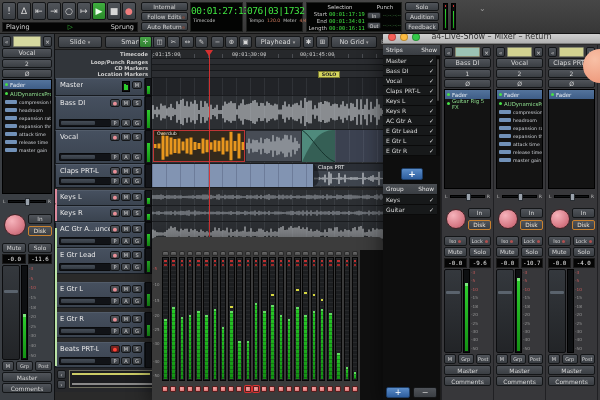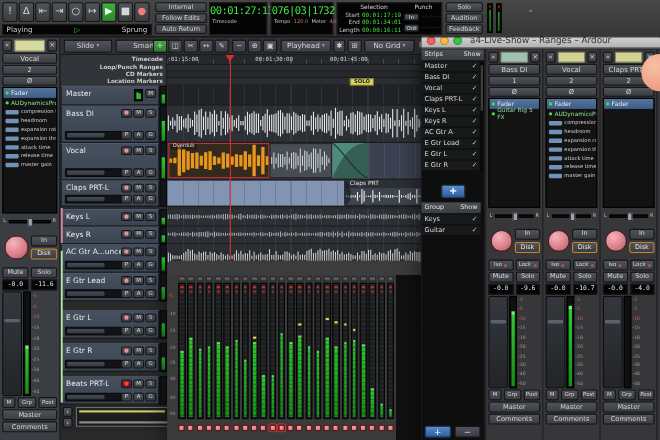--- a/index.html
+++ b/index.html
@@ -776,21 +776,21 @@
       </div>
   </div>
 
   <div id="mixer-window" class="macwin">
     <div class="titlebar">
       <div class="lights">
         <span class="light" style="background:#f55f57"></span>
         <span class="light" style="background:#fcbb40"></span>
         <span class="light" style="background:#33c748"></span>
       </div>
-      <span class="t">a4-Live-Show – Ranges – Ardour</span>
+      <span class="t">a4-Live-Show – Mixer – Return</span>
     </div>
     <div id="mixer-body">
       <div id="strips-panel">
           <div class="lhdr">
             <span>Strips</span>
             <span>Show</span>
           </div>
           <div class="lrow" style="width: 54px;">
             <div class="nm">Master</div>
             <span>✓</span>

